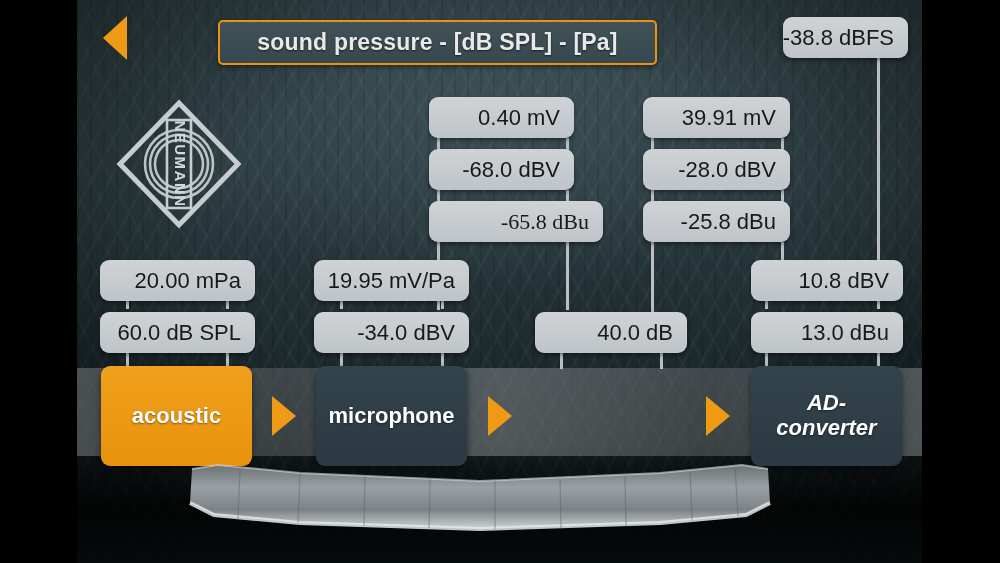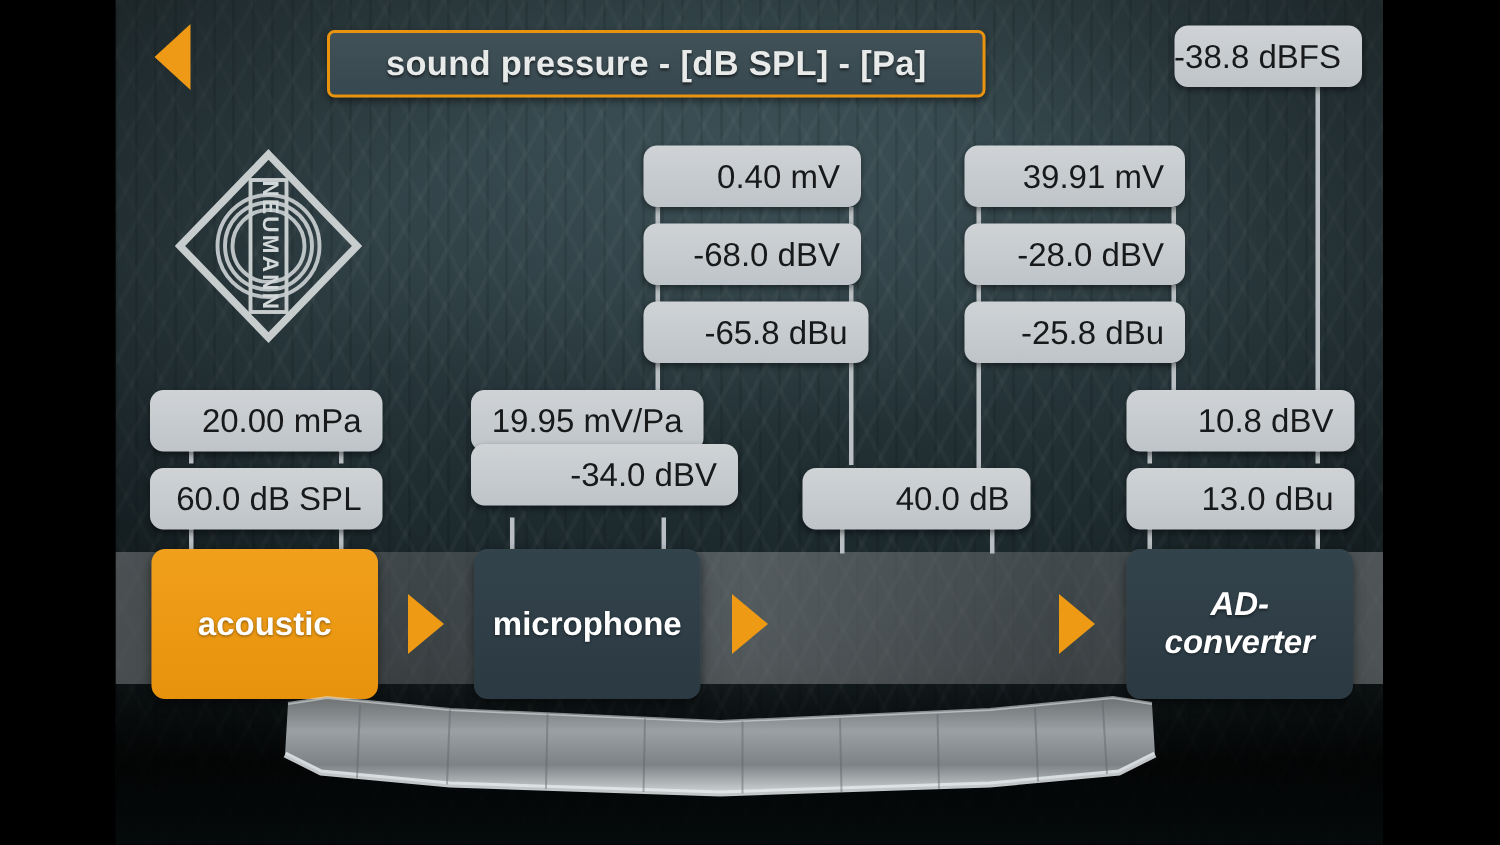--- a/index.html
+++ b/index.html
@@ -169,21 +169,21 @@
   <div class="chip" style="left:750px;top:17px;width:125px;margin-left:33px;">
     <span>-38.8 dBFS</span>
   </div>
 
   <div class="chip" style="left:429px;top:97px;width:145px;">
     <span>0.40 mV</span>
   </div>
   <div class="chip" style="left:429px;top:149px;width:145px;">
     <span>-68.0 dBV</span>
   </div>
-  <div class="chip" style="left:429px;top:201px;width:150px;">
+  <div class="chip" style="left:429px;top:201px;width:174px;font-family:Liberation Serif, serif;">
     <span>-65.8 dBu</span>
   </div>
 
   <div class="chip" style="left:643px;top:97px;width:147px;">
     <span>39.91 mV</span>
   </div>
   <div class="chip" style="left:643px;top:149px;width:147px;">
     <span>-28.0 dBV</span>
   </div>
   <div class="chip" style="left:643px;top:201px;width:147px;">
@@ -193,21 +193,21 @@
   <div class="chip" style="left:100px;top:260px;width:155px;">
     <span>20.00 mPa</span>
   </div>
   <div class="chip" style="left:100px;top:312px;width:155px;">
     <span>60.0 dB SPL</span>
   </div>
 
   <div class="chip" style="left:314px;top:260px;width:155px;">
     <span>19.95 mV/Pa</span>
   </div>
-  <div class="chip" style="left:314px;top:296px;width:178px;justify-content:flex-end;">
+  <div class="chip" style="left:314px;top:312px;width:155px;justify-content:flex-end;">
     <span>-34.0 dBV</span>
   </div>
 
   <div class="chip" style="left:535px;top:312px;width:152px;">
     <span>40.0 dB</span>
   </div>
 
   <div class="chip" style="left:751px;top:260px;width:152px;">
     <span>10.8 dBV</span>
   </div>

